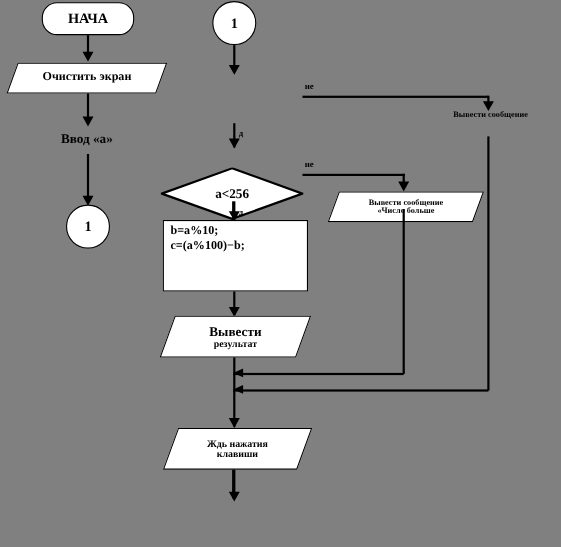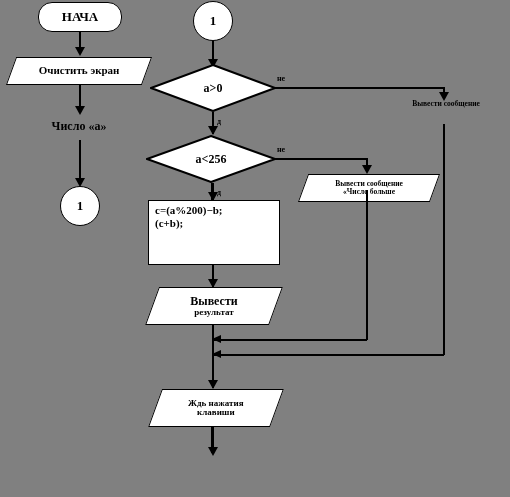--- a/index.html
+++ b/index.html
@@ -137,64 +137,58 @@
   <div class="arrow-down" style="left:75px; top:47px;"></div>
 
   <div class="node io" style="left:11px; top:57px; width:136px; height:28px; font-size:11px;">
     <span class="io-text">Очистить экран</span>
   </div>
 
   <div class="vline" style="left:79px; top:85px; height:24px;"></div>
   <div class="arrow-down" style="left:75px; top:106px;"></div>
 
   <div class="node plaintext" style="left:24px; top:115px; width:110px; height:22px; font-size:12px;">
-    <span>Число «a»</span>
+    <span>Ввод «a»</span>
   </div>
 
   <div class="vline" style="left:79px; top:140px; height:44px;"></div>
   <div class="arrow-down" style="left:75px; top:178px;"></div>
 
   <div class="node connector" style="left:60px; top:186px; width:40px; height:40px; font-size:13px;">
     <span>1</span>
   </div>
 
   <div class="node connector" style="left:193px; top:1px; width:40px; height:40px; font-size:13px;">
     <span>1</span>
   </div>
 
   <div class="vline" style="left:212px; top:41px; height:24px;"></div>
   <div class="arrow-down" style="left:208px; top:59px;"></div>
 
-  <div class="node diamond" style="left:150px; top:64px; width:126px; height:48px; font-size:12px;">
-    <svg class="dshape" viewBox="0 0 126 48" preserveAspectRatio="none">
-      <polygon points="63,1 125,24 63,47 1,24" fill="#ffffff" stroke="#000000" stroke-width="2"></polygon>
-    </svg>
-    <span class="dlabel">a&gt;0</span>
-  </div>
 
   <div class="edge-label" style="left:277px; top:74px; width:22px; height:12px;">
     <span>не</span>
   </div>
 
   <div class="hline" style="left:275px; top:87px; width:169px;"></div>
   <div class="vline" style="left:443px; top:87px; height:8px;"></div>
   <div class="arrow-down" style="left:439px; top:92px;"></div>
 
   <div class="msgtext" style="left:385px; top:100px; width:122px; height:24px; font-size:7.5px;">
     <div>Вывести сообщение</div>
   </div>
 
   <div class="edge-label" style="left:217px; top:117px; width:14px; height:11px;">
     <span>д</span>
   </div>
 
   <div class="vline" style="left:212px; top:112px; height:22px;"></div>
   <div class="arrow-down" style="left:208px; top:126px;"></div>
 
-  <div class="node diamond" style="left:146px; top:135px; width:130px; height:48px; font-size:12px;">
+  <div class="node diamond" style="left:146px; top:152px; width:130px; height:48px; font-size:12px;">
     <svg class="dshape" viewBox="0 0 130 48" preserveAspectRatio="none">
       <polygon points="65,1 129,24 65,47 1,24" fill="#ffffff" stroke="#000000" stroke-width="2"></polygon>
     </svg>
     <span class="dlabel">a&lt;256</span>
   </div>
 
   <div class="edge-label" style="left:277px; top:145px; width:22px; height:12px;">
     <span>не</span>
   </div>
 
@@ -210,22 +204,22 @@
   </div>
 
   <div class="edge-label" style="left:217px; top:188px; width:14px; height:11px;">
     <span>д</span>
   </div>
 
   <div class="vline thick" style="left:211px; top:183px; height:18px;"></div>
   <div class="arrow-down" style="left:208px; top:192px;"></div>
 
   <div class="node process" style="left:148px; top:200px; width:132px; height:65px; font-size:11px;">
-    <div>c=(a%200)−b;</div>
-    <div>(c+b);</div>
+    <div>b=a%10;</div>
+    <div>c=(a%100)−b;</div>
   </div>
 
   <div class="vline" style="left:212px; top:265px; height:22px;"></div>
   <div class="arrow-down" style="left:208px; top:279px;"></div>
 
   <div class="node io" style="left:152px; top:287px; width:124px; height:38px; font-size:11px;">
     <span class="io-text">
       <span style="display:block; font-size:12px;">Вывести</span>
       <span style="display:block; font-size:9px;">результат</span>
     </span>

